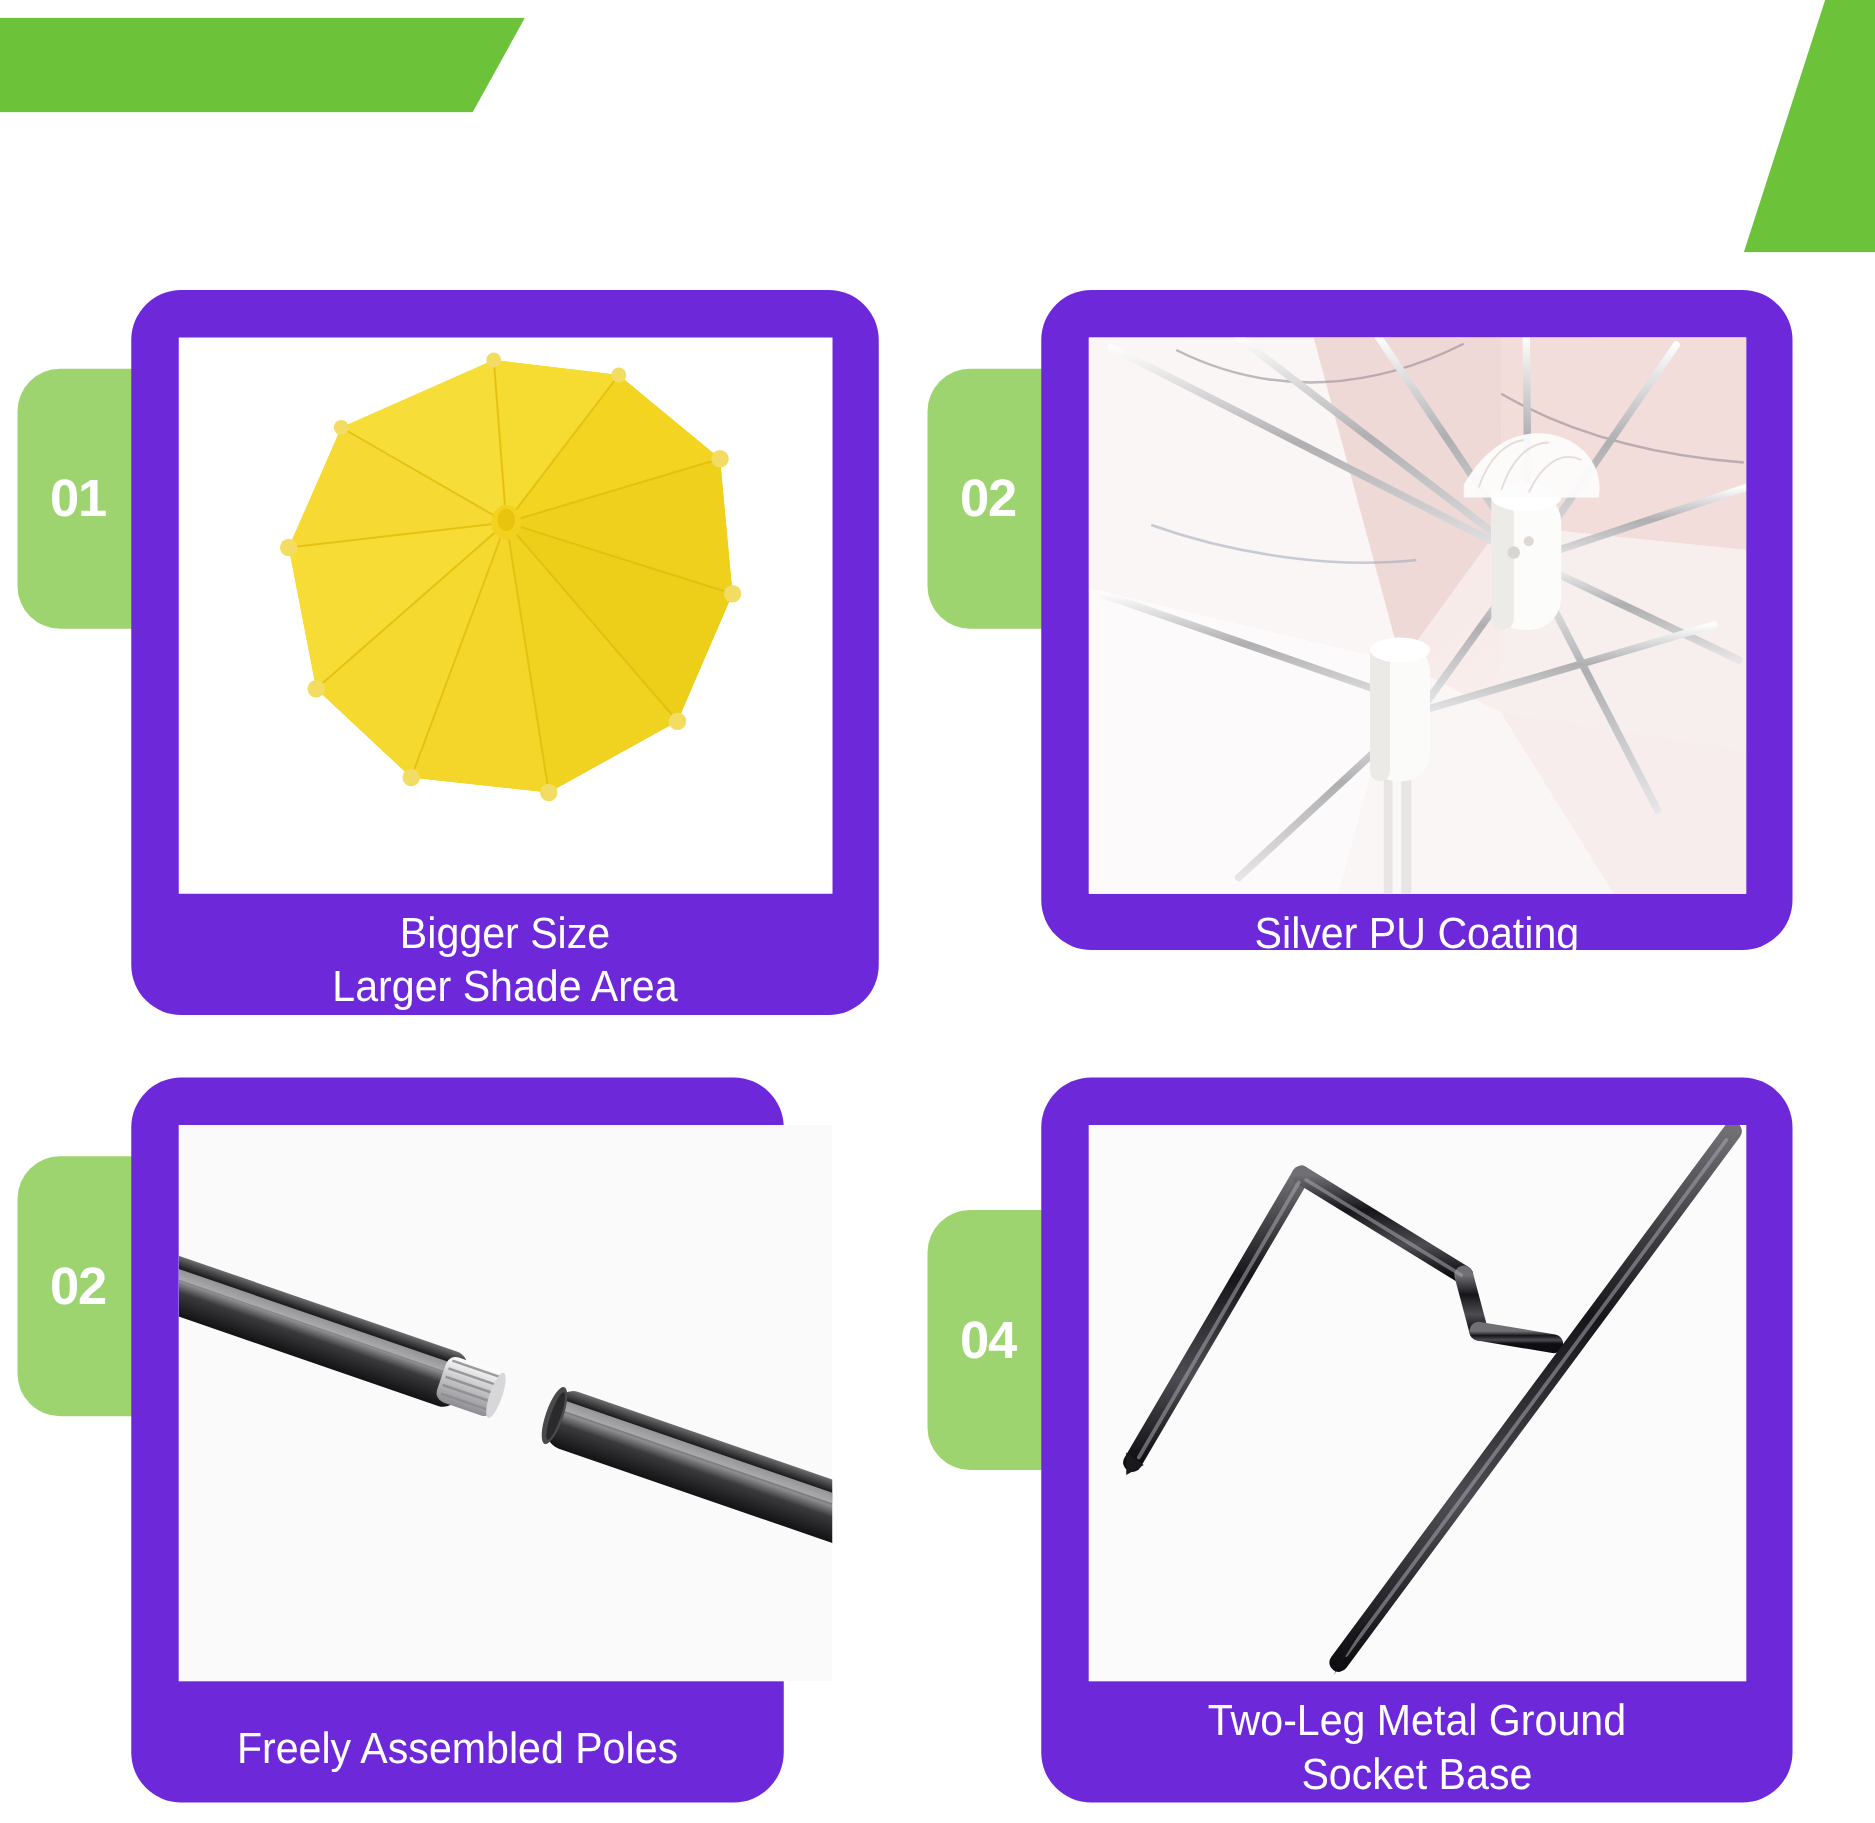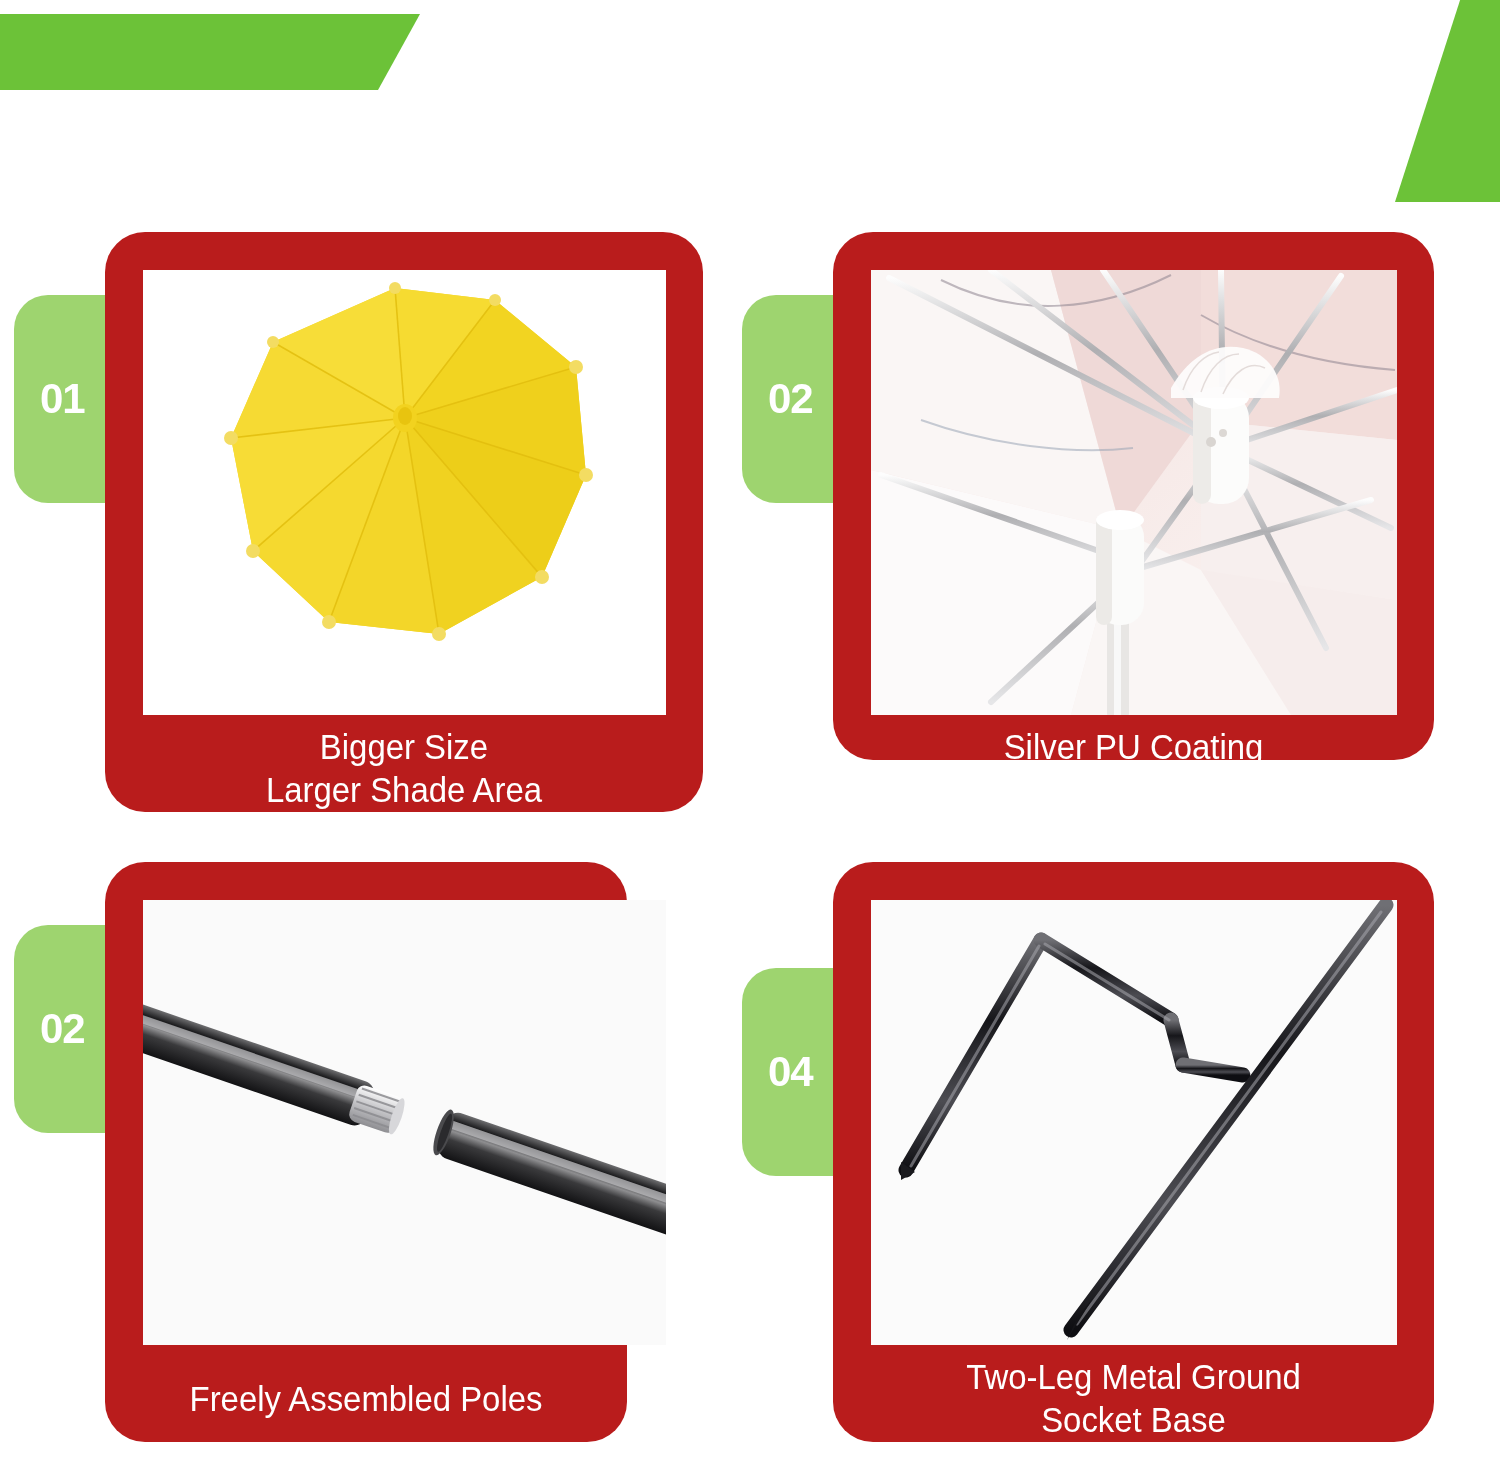--- a/index.html
+++ b/index.html
@@ -50,21 +50,21 @@
     line-height: 96px;
     letter-spacing: -0.5px;
     transform: scaleX(0.93);
     transform-origin: center;
     white-space: nowrap;
   }
 
   
   .card {
     position: absolute;
-    background: #b91c1c;
+    background: #6d28d9;
     border-radius: 40px;
     z-index: 3;
   }
   .card-photo {
     position: absolute;
     background: #ffffff;
     overflow: hidden;
   }
   .card-caption {
     position: absolute;

